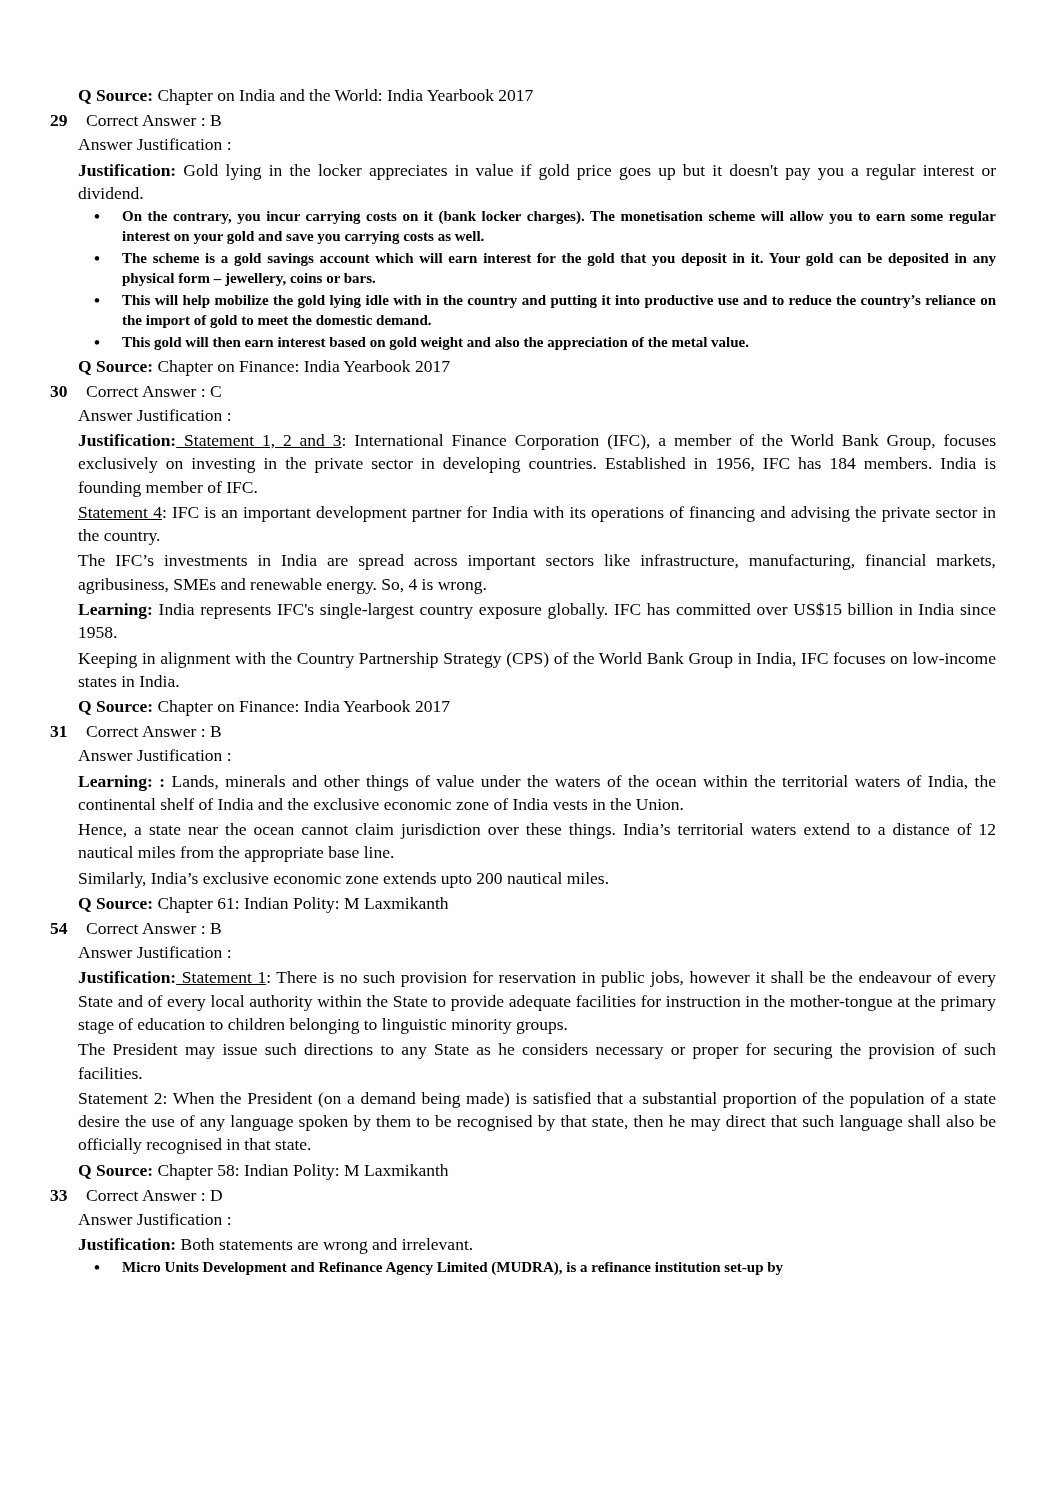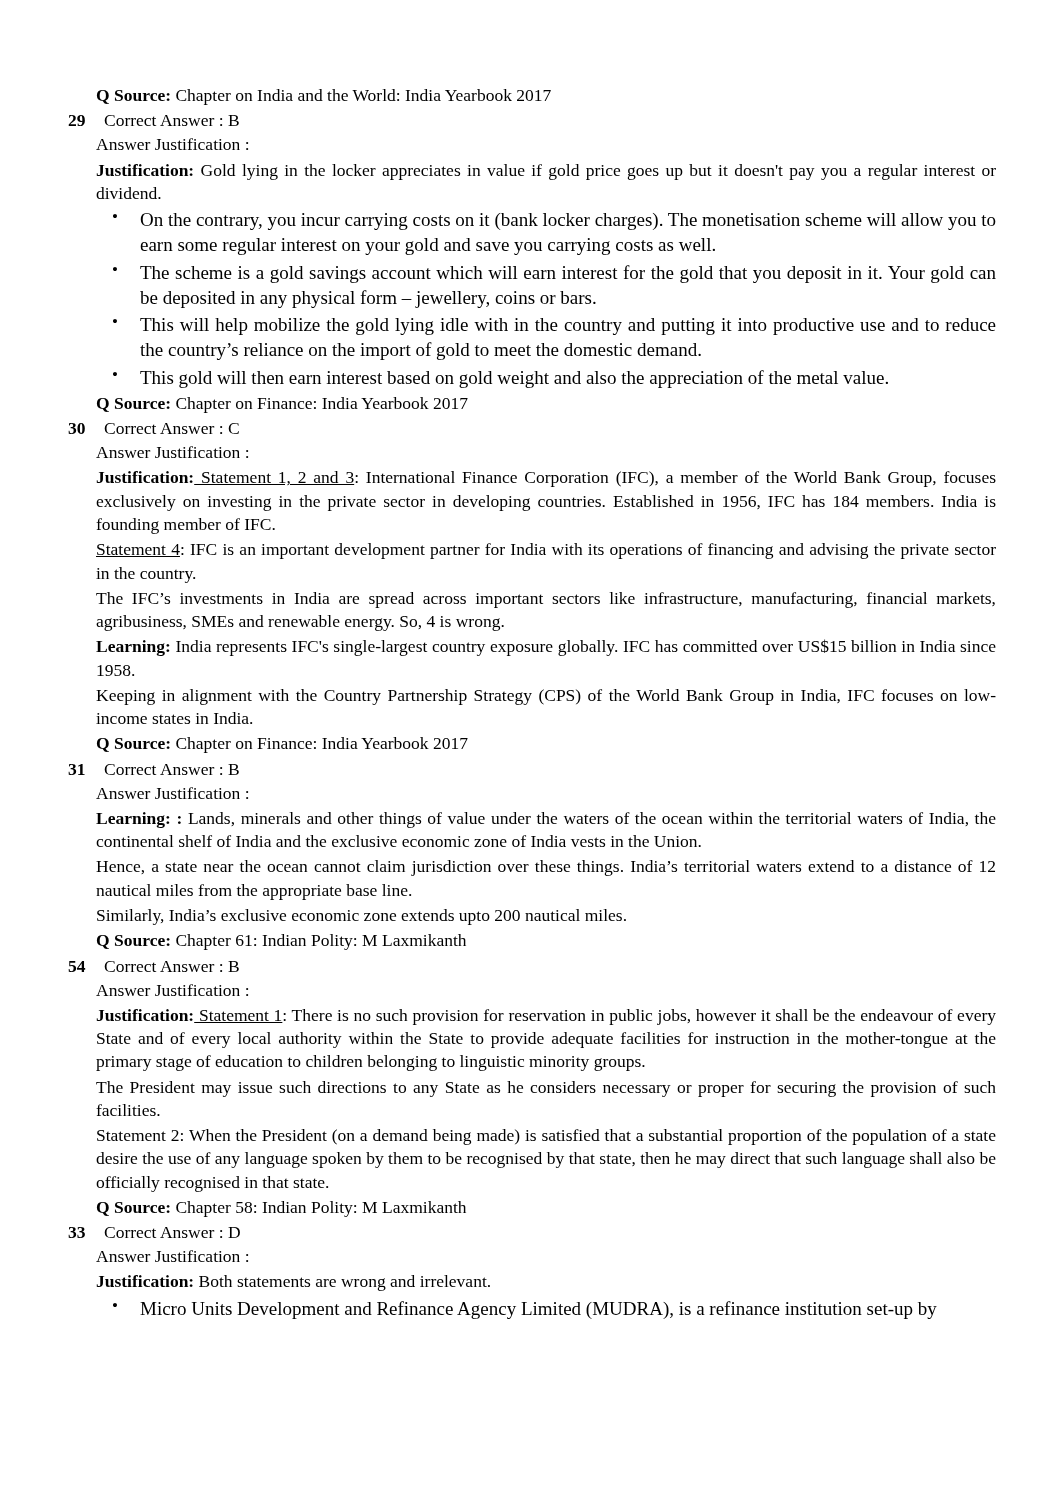--- a/index.html
+++ b/index.html
@@ -10,21 +10,21 @@
   body {
     width: 1058px;
     min-height: 1497px;
     font-family: "Liberation Serif", serif;
     color: #000000;
   }
   .page {
     width: 1058px;
     min-height: 1497px;
     box-sizing: border-box;
-    padding: 84px 62px 40px 54px;
+    padding: 84px 62px 40px 36px;
     position: relative;
   }
   .block {
     margin: 0;
   }
   
   .para {
     margin: 0 0 2px 42px;
     font-size: 17.5px;
     line-height: 1.33;
@@ -57,24 +57,25 @@
   
   ul.bullets {
     list-style: none;
     margin: 0 0 2px 0;
     padding: 0;
   }
   ul.bullets li {
     position: relative;
     margin: 0 0 2px 0;
     padding-left: 86px;
-    font-size: 19px;
+    font-size: 15px;
     line-height: 1.33;
     text-align: justify;
     text-justify: inter-word;
+    font-weight: bold;
   }
   ul.bullets li::before {
     content: "\2022";
     position: absolute;
     left: 58px;
     top: -1px;
     font-size: 17px;
   }
 </style>
 </head>

